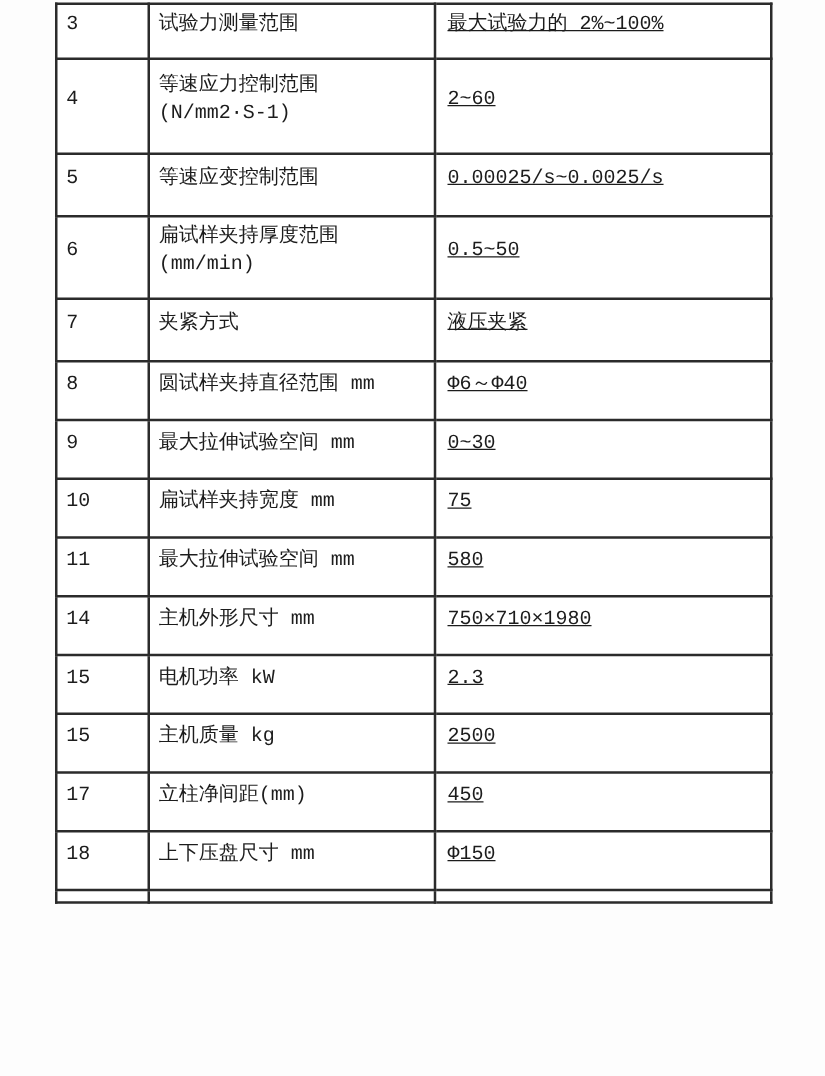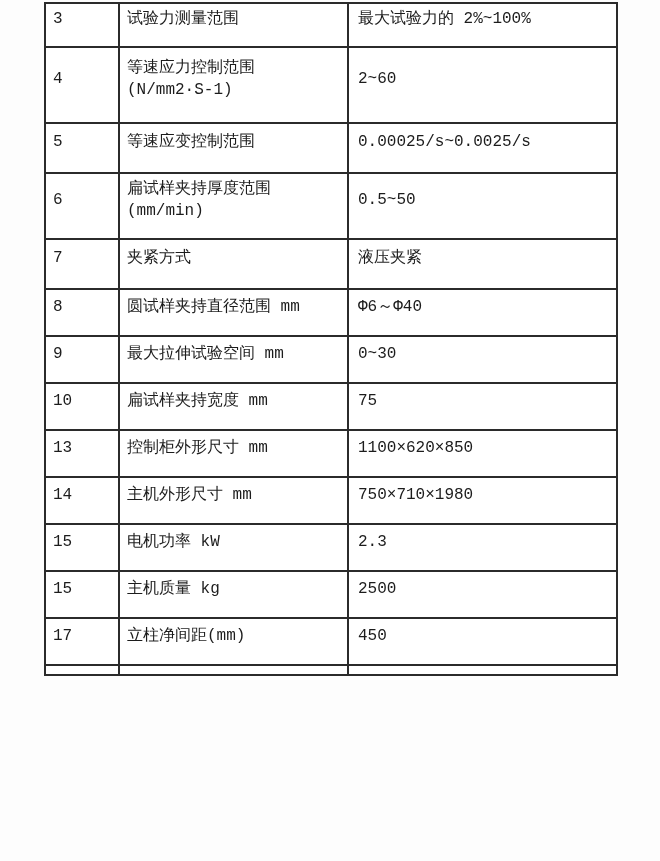--- a/index.html
+++ b/index.html
@@ -30,21 +30,21 @@
   col.c3 { width: 269px; }
   td {
     border: 2px solid #2b2b2b;
     vertical-align: middle;
     font-size: 16px;
     line-height: 22px;
     padding: 2px 6px 14px 7px;
     overflow: hidden;
   }
   td.c-param { white-space: pre-line; }
-  td.c-val   { padding-left: 9px; }
+  td.c-val   { padding-left: 9px; text-decoration: underline; }
   tr         { height: 47px; }
   tr.rh-a    { height: 44px; }  
   tr.rh-b    { height: 76px; }  
   tr.rh-c    { height: 50px; }  
   tr.rh-d    { height: 66px; }  
   tr.rh-sliver { height: 10px; }
   tr.rh-sliver td { padding: 0; }
 </style>
 </head>
 <body>
@@ -93,23 +93,23 @@
         <td class="c-no">9</td>
         <td class="c-param">最大拉伸试验空间 mm</td>
         <td class="c-val">0~30</td>
       </tr>
       <tr>
         <td class="c-no">10</td>
         <td class="c-param">扁试样夹持宽度 mm</td>
         <td class="c-val">75</td>
       </tr>
       <tr>
-        <td class="c-no">13</td>
-        <td class="c-param">控制柜外形尺寸 mm</td>
-        <td class="c-val">1100×620×850</td>
+        <td class="c-no">11</td>
+        <td class="c-param">最大拉伸试验空间 mm</td>
+        <td class="c-val">580</td>
       </tr>
       <tr>
         <td class="c-no">14</td>
         <td class="c-param">主机外形尺寸 mm</td>
         <td class="c-val">750×710×1980</td>
       </tr>
       <tr>
         <td class="c-no">15</td>
         <td class="c-param">电机功率 kW</td>
         <td class="c-val">2.3</td>
@@ -117,20 +117,25 @@
       <tr>
         <td class="c-no">15</td>
         <td class="c-param">主机质量 kg</td>
         <td class="c-val">2500</td>
       </tr>
       <tr>
         <td class="c-no">17</td>
         <td class="c-param">立柱净间距(mm)</td>
         <td class="c-val">450</td>
       </tr>
+      <tr>
+        <td class="c-no">18</td>
+        <td class="c-param">上下压盘尺寸 mm</td>
+        <td class="c-val">Φ150</td>
+      </tr>
       <tr class="rh-sliver">
         <td class="c-no"></td>
         <td class="c-param"></td>
         <td class="c-val"></td>
       </tr>
     </tbody>
   </table>
 </div>
 
 </body></html>

